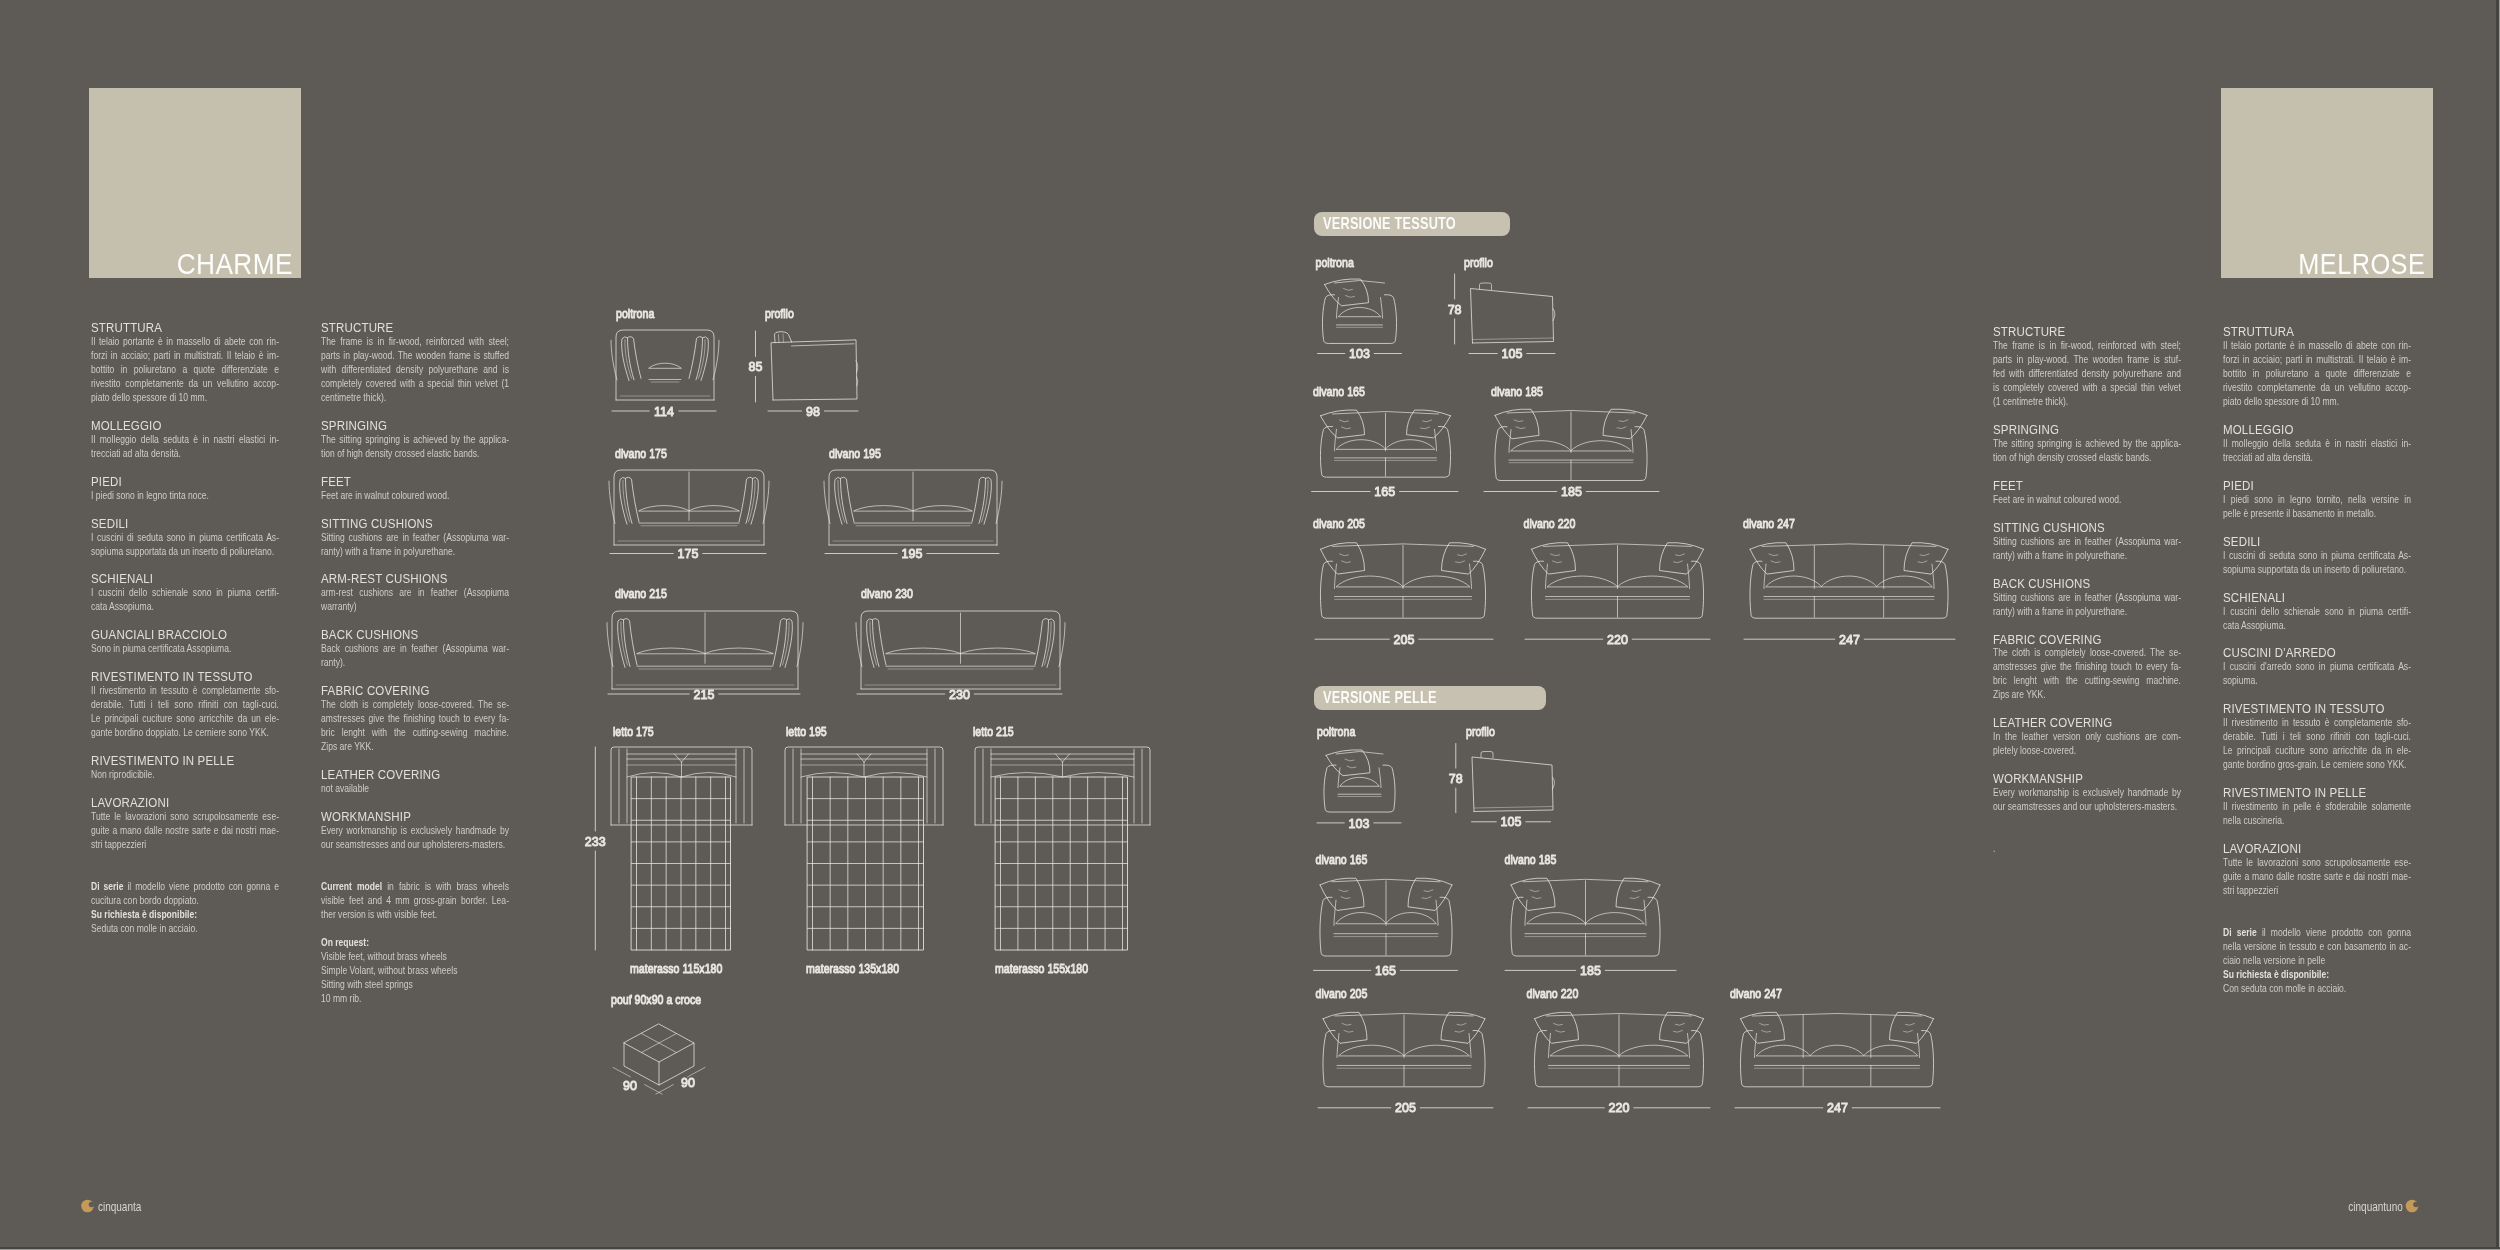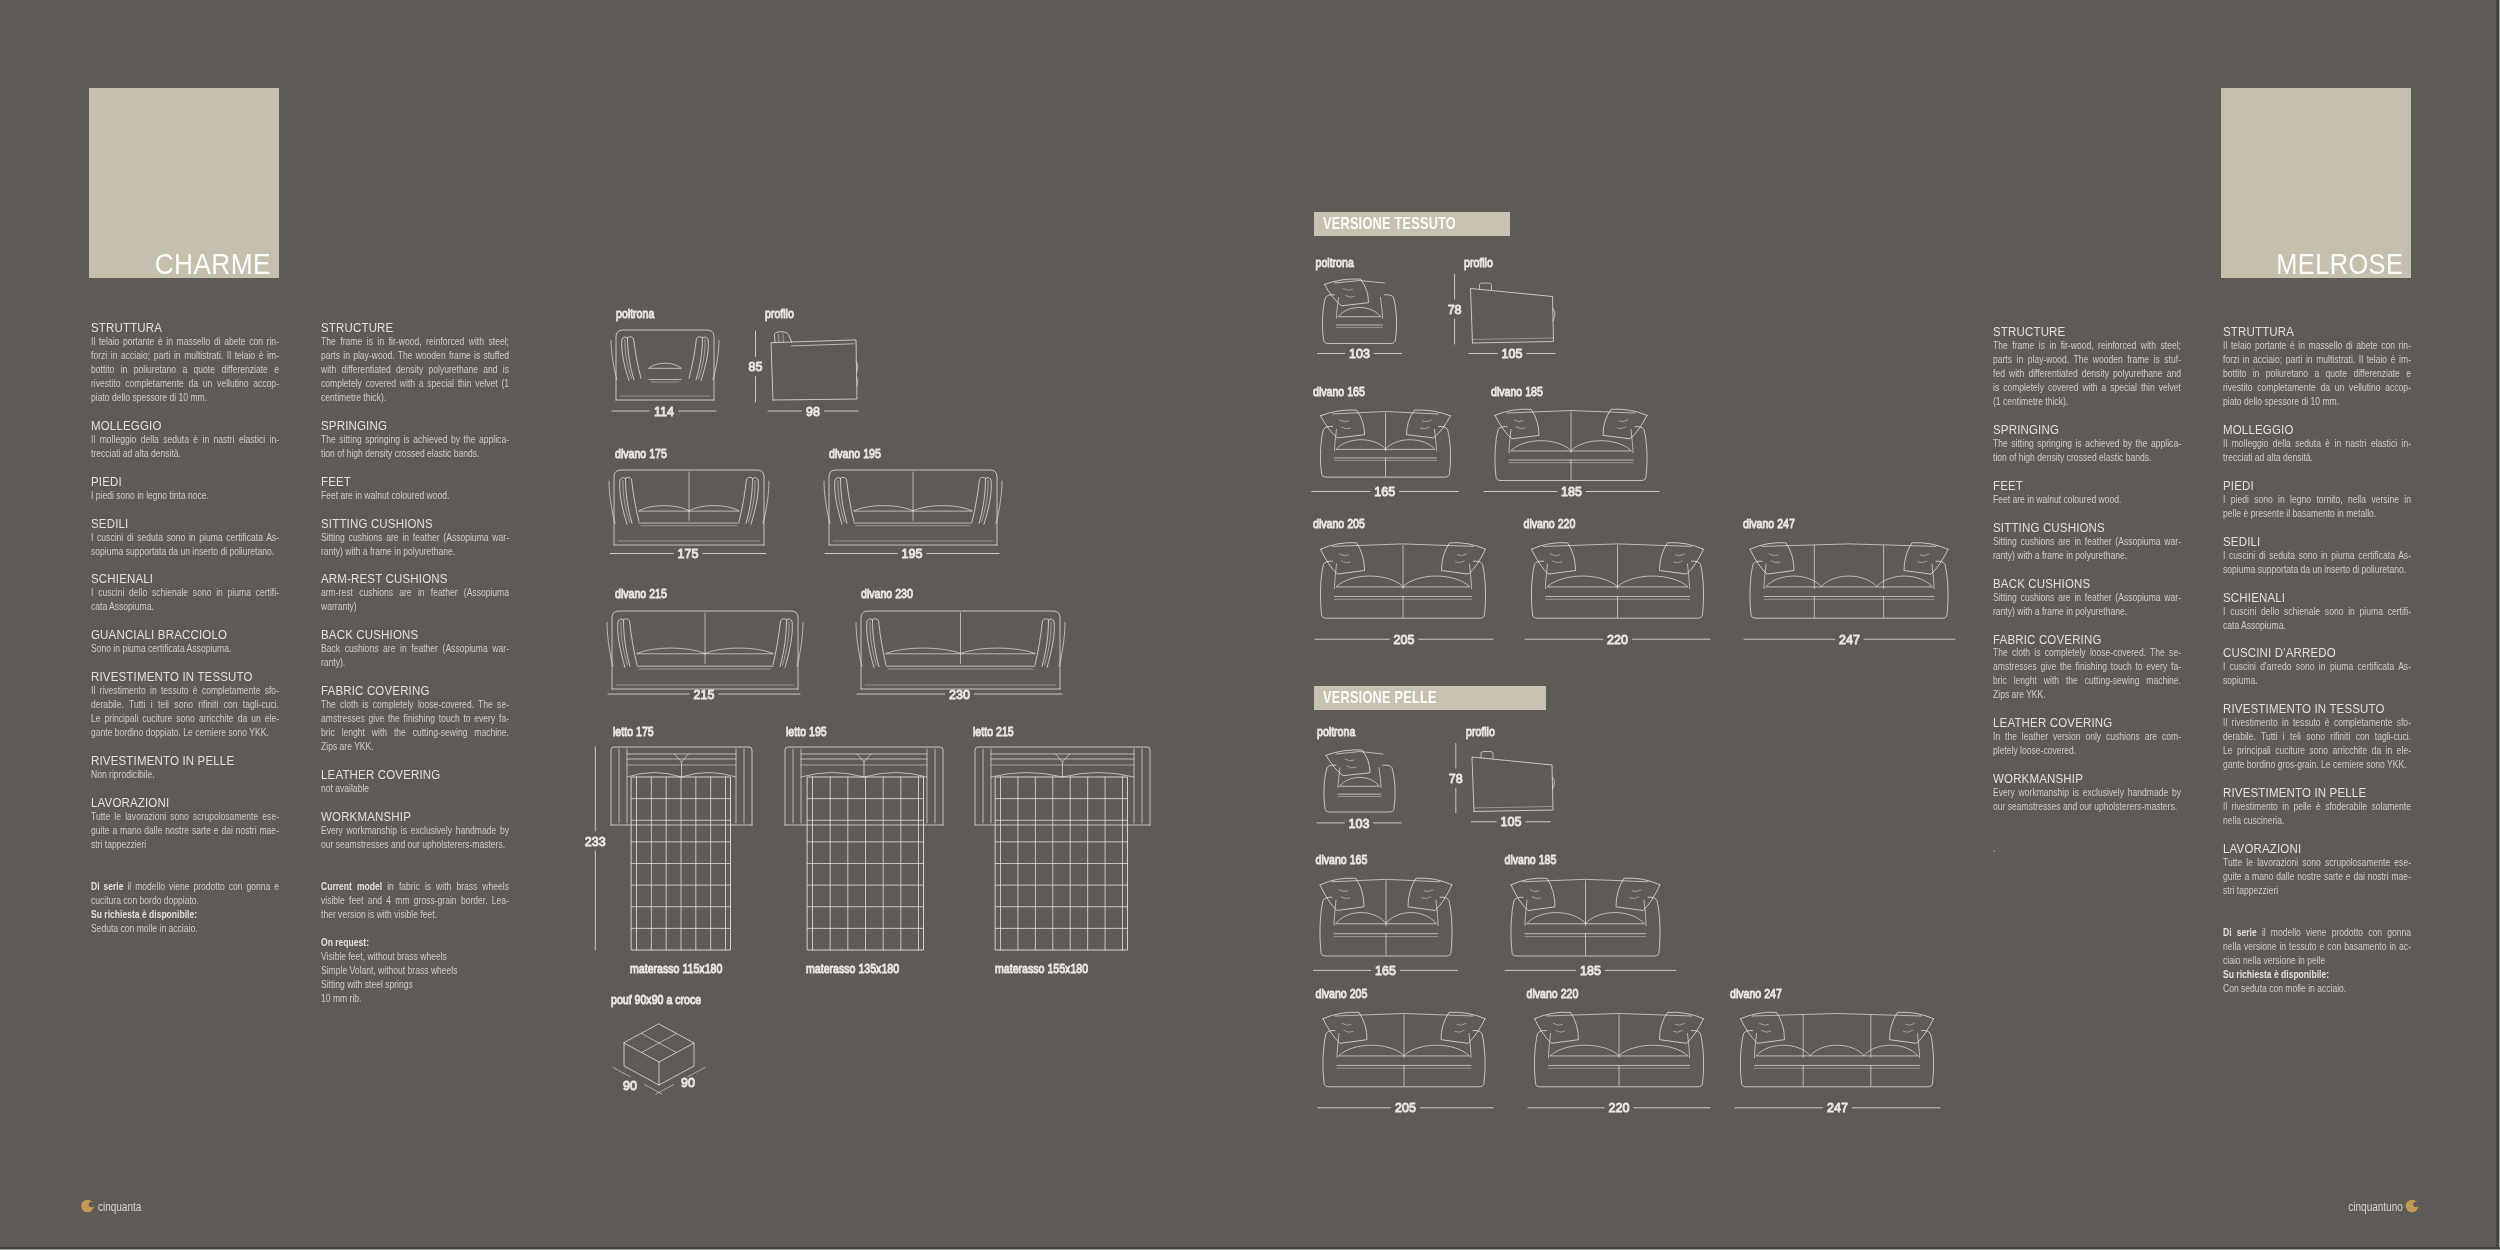--- a/index.html
+++ b/index.html
@@ -1,28 +1,28 @@
 <!DOCTYPE html>
 <html><head><meta charset="utf-8">
 <style>
 html,body{margin:0;padding:0;background:#5e5b56;-webkit-font-smoothing:antialiased;}
 #page{position:relative;width:2500px;height:1250px;background:#5e5b56;overflow:hidden;
   font-family:"Liberation Sans",sans-serif;}
-.block{position:absolute;width:190px;height:190px;background:#c5bfae;}
+.block{position:absolute;width:212px;height:190px;background:#c5bfae;}
 .bname{position:absolute;right:8px;bottom:-3px;color:#fdfdfb;font-size:30px;
   transform-origin:100% 50%;letter-spacing:0.5px;white-space:nowrap;}
 .col{position:absolute;width:223.8px;transform:scaleX(0.84);transform-origin:0 0;
   font-size:10.2px;line-height:13.97px;color:#cfccc6;}
 .col .sec{margin:0 0 13.97px 0;}
 .col .h{font-size:13.7px;color:#e2e0da;letter-spacing:0.2px;}
 .col .j{text-align:justify;text-align-last:justify;}
 .col .t{text-align:left;}
 .col b{font-weight:bold;color:#e2e0da;}
 .vbar{position:absolute;height:24px;background:#c7c1b1;color:#fcfbf8;
-  font-size:17px;font-weight:bold;line-height:24.5px;}
+  font-size:17px;font-weight:bold;line-height:24.5px;border-radius:8px;}
 .vbar span{display:inline-block;transform:scaleX(0.75);transform-origin:0 50%;margin-left:9px;letter-spacing:0.3px;white-space:nowrap;}
 .foot{position:absolute;color:#d8d5cf;font-size:12.8px;transform:scaleX(0.78);white-space:nowrap;}
 svg text{font-family:"Liberation Sans",sans-serif;}
 </style></head>
 <body>
 <div id="page">
   <div class="block" style="left:89px;top:88px;">
       <div class="bname" style="transform:scaleX(0.875);">CHARME</div>
     </div>
   <div class="block" style="left:2221px;top:88px;">

